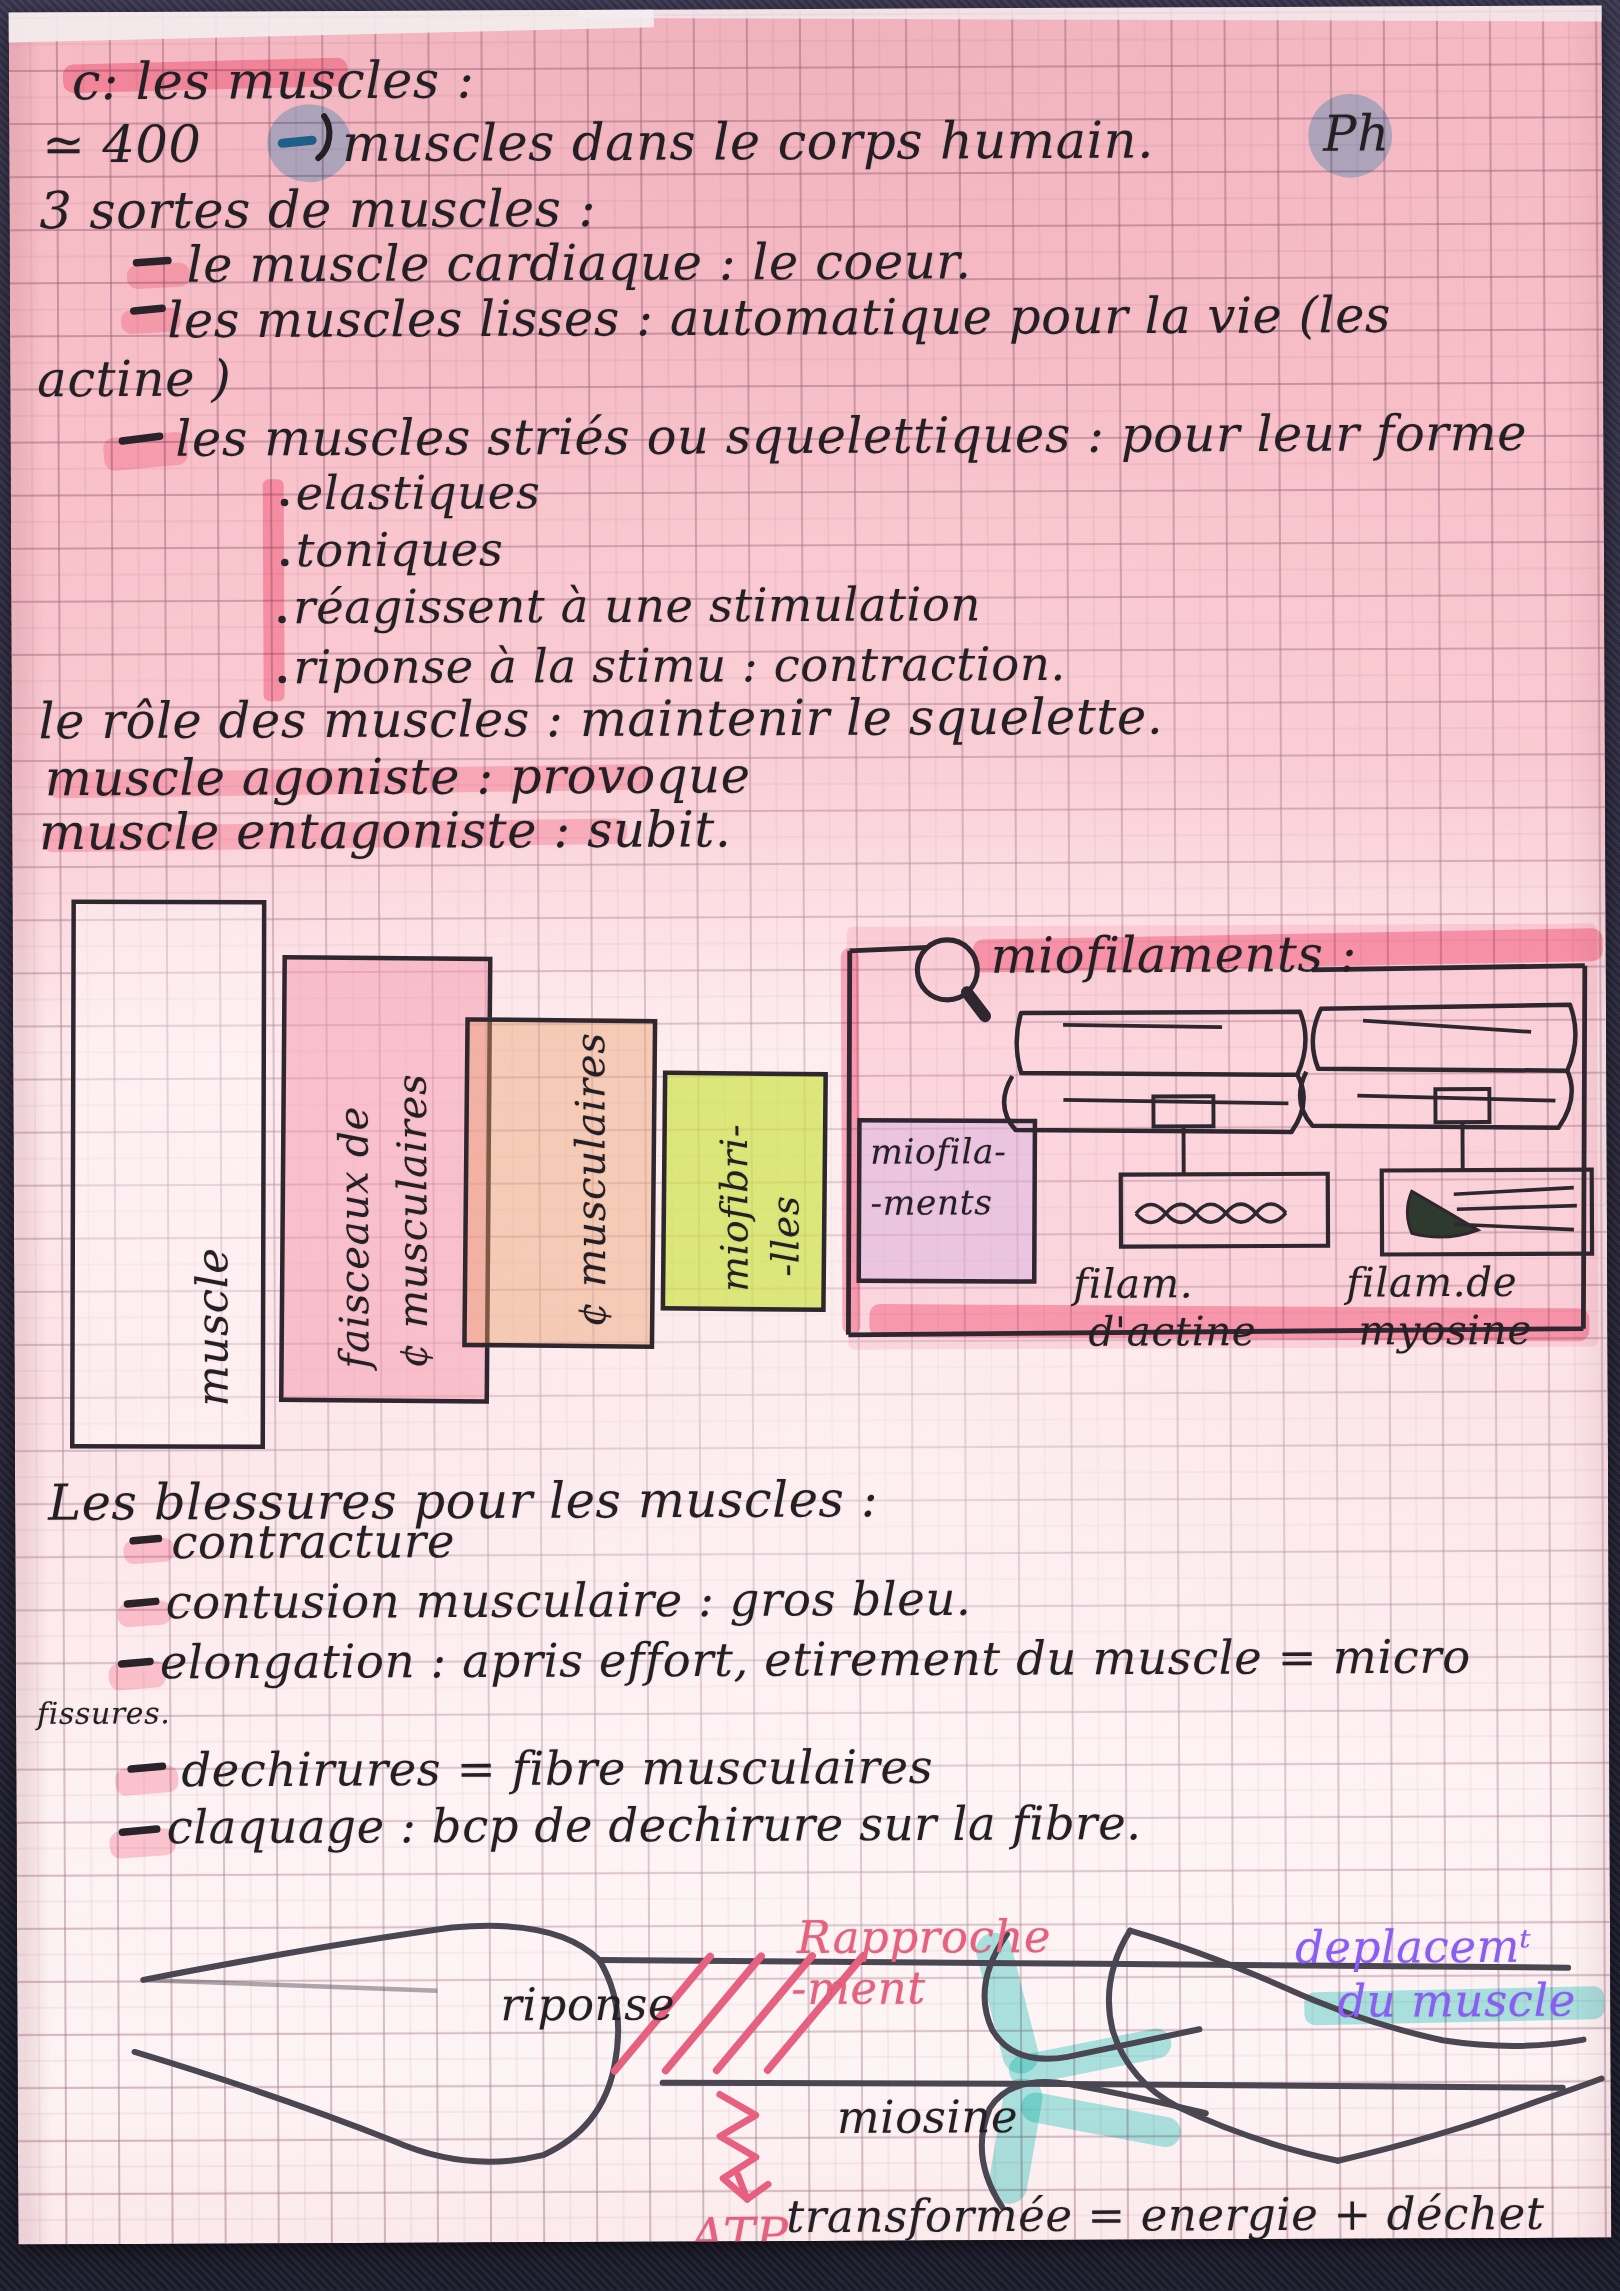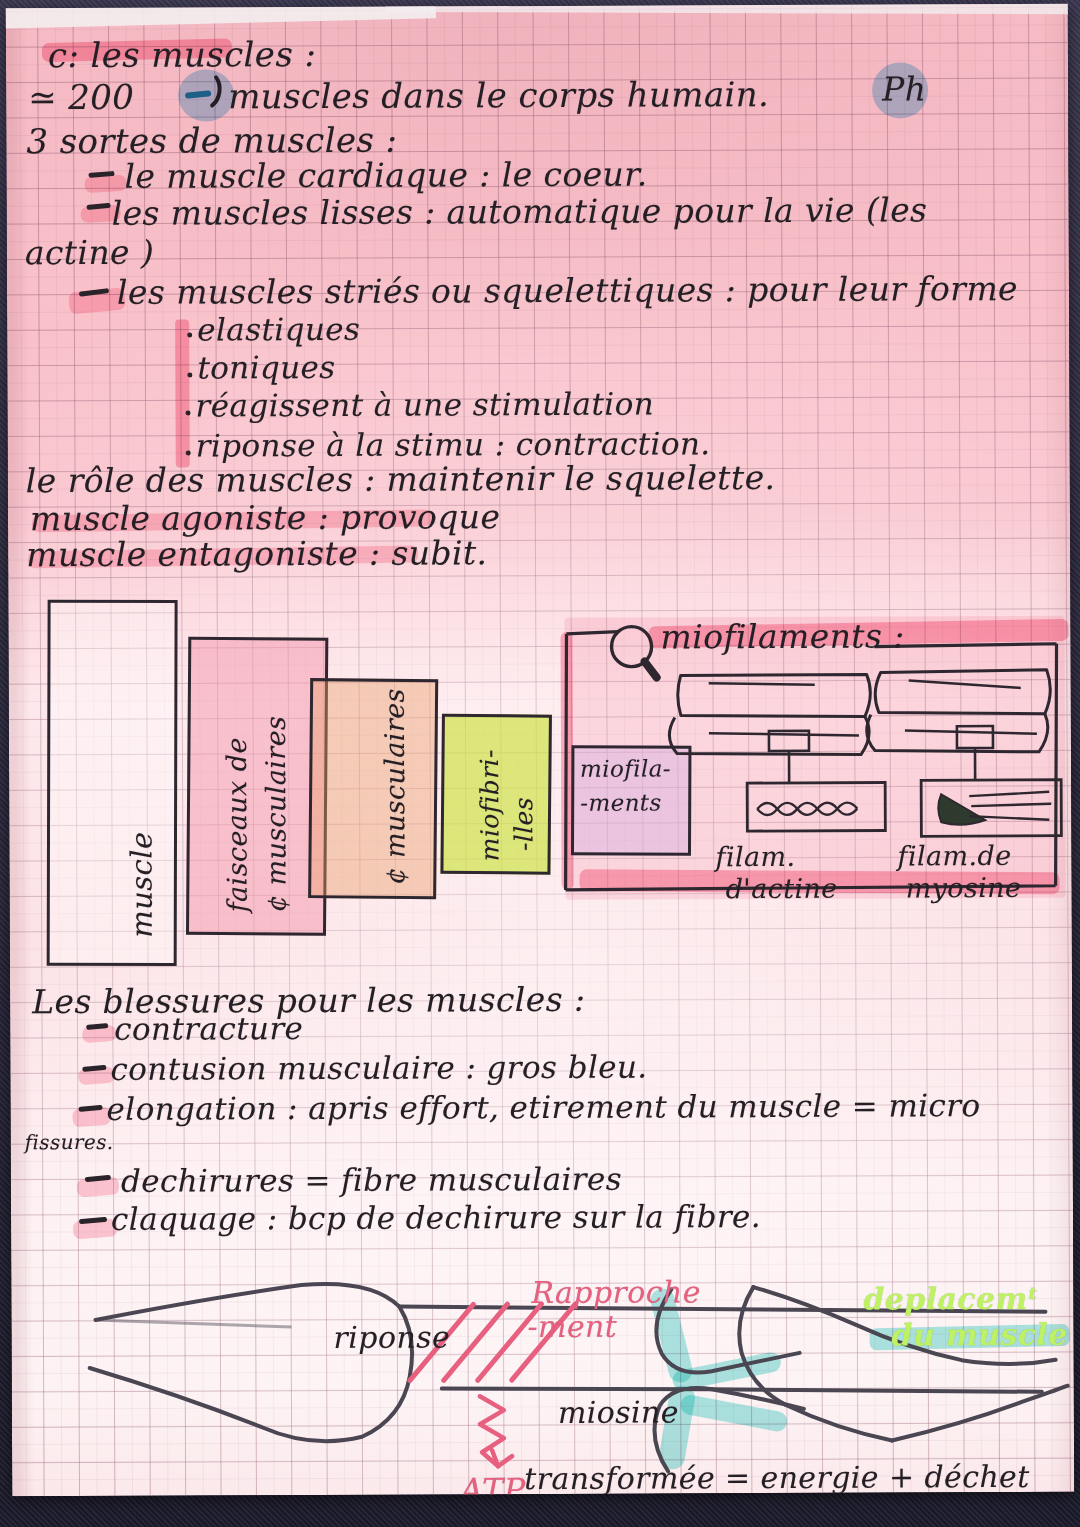--- a/index.html
+++ b/index.html
@@ -101,21 +101,21 @@
     position: absolute;
     font-family: "DejaVu Serif", serif;
     font-style: italic;
     color: #241f24;
     white-space: pre;
     letter-spacing: .4px;
     line-height: 1;
     text-shadow: 0 0 1px rgba(40,30,40,.25);
   }
   .hw.ink-pink  { color: #e7607f; }
-  .hw.ink-teal  { color: #bef264; font-weight: bold; }
+  .hw.ink-teal  { color: #8b5cf6; }
   .s34 { font-size: 34px; }
   .s33 { font-size: 33px; }
   .s32 { font-size: 32px; }
   .s30 { font-size: 30px; }
   .s29 { font-size: 29px; }
   .s27 { font-size: 27px; }
   .s25 { font-size: 25px; }
   .s23 { font-size: 23px; }
 
   .vert {
@@ -191,21 +191,21 @@
 
     <div class="lip" style="left:-10px; top:-6px; width:440px; height:22px; transform:rotate(-1.1deg); opacity:.9;"></div>
     <div class="lip" style="left:380px; top:-12px; width:700px; height:20px; transform:rotate(.45deg); opacity:.8;"></div>
 
     <div class="hl hl-pink" style="left:36px; top:33px; width:190px; height:19px; transform:rotate(-1.2deg);"></div>
     <div class="hw s34" style="left:42px; top:30px;">c: les muscles :</div>
 
     <div class="hl hl-blue" style="left:866px; top:58px; width:56px; height:56px; border-radius:50%;"></div>
     <div class="hw s33" style="left:876px; top:68px;">Ph</div>
 
-    <div class="hw s34" style="left:22px; top:72px;">≃ 200</div>
+    <div class="hw s34" style="left:22px; top:72px;">≃ 400</div>
 
     <div class="hl hl-blue" style="left:172px; top:62px; width:56px; height:52px; border-radius:50%;"></div>
     <svg class="layer">
       <path d="M182,88 L202,86" stroke="#1d5f86" stroke-width="6" fill="none" stroke-linecap="round"></path>
       <path d="M206,98 C214,92 216,78 210,70" stroke="#241f24" stroke-width="4" fill="none" stroke-linecap="round"></path>
     </svg>
 
     <div class="hw s34" style="left:222px; top:72px;">muscles dans le corps humain.</div>
 
     <div class="hw s34" style="left:20px; top:116px;">3 sortes de muscles :</div>

